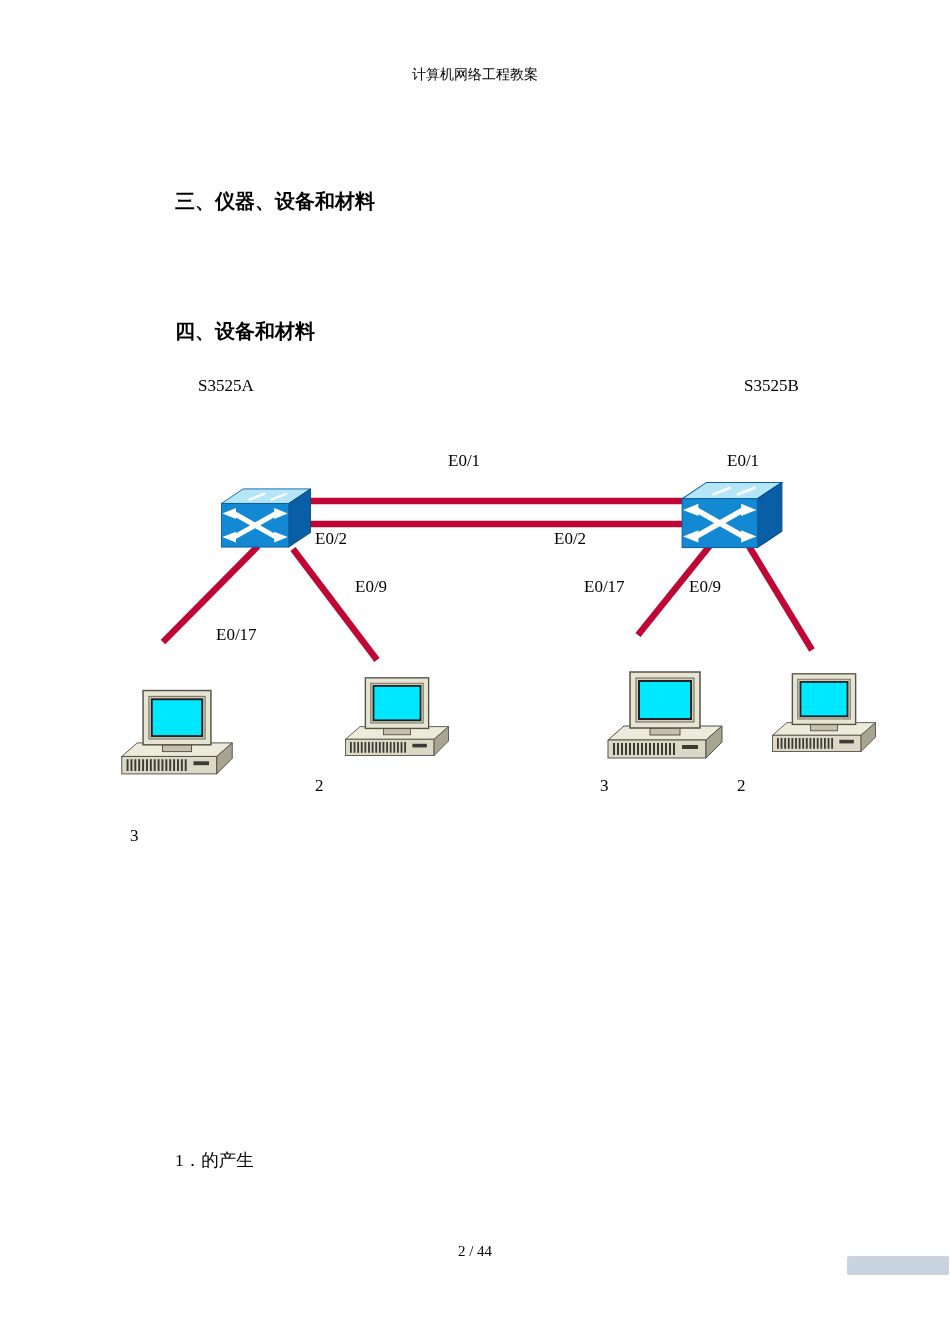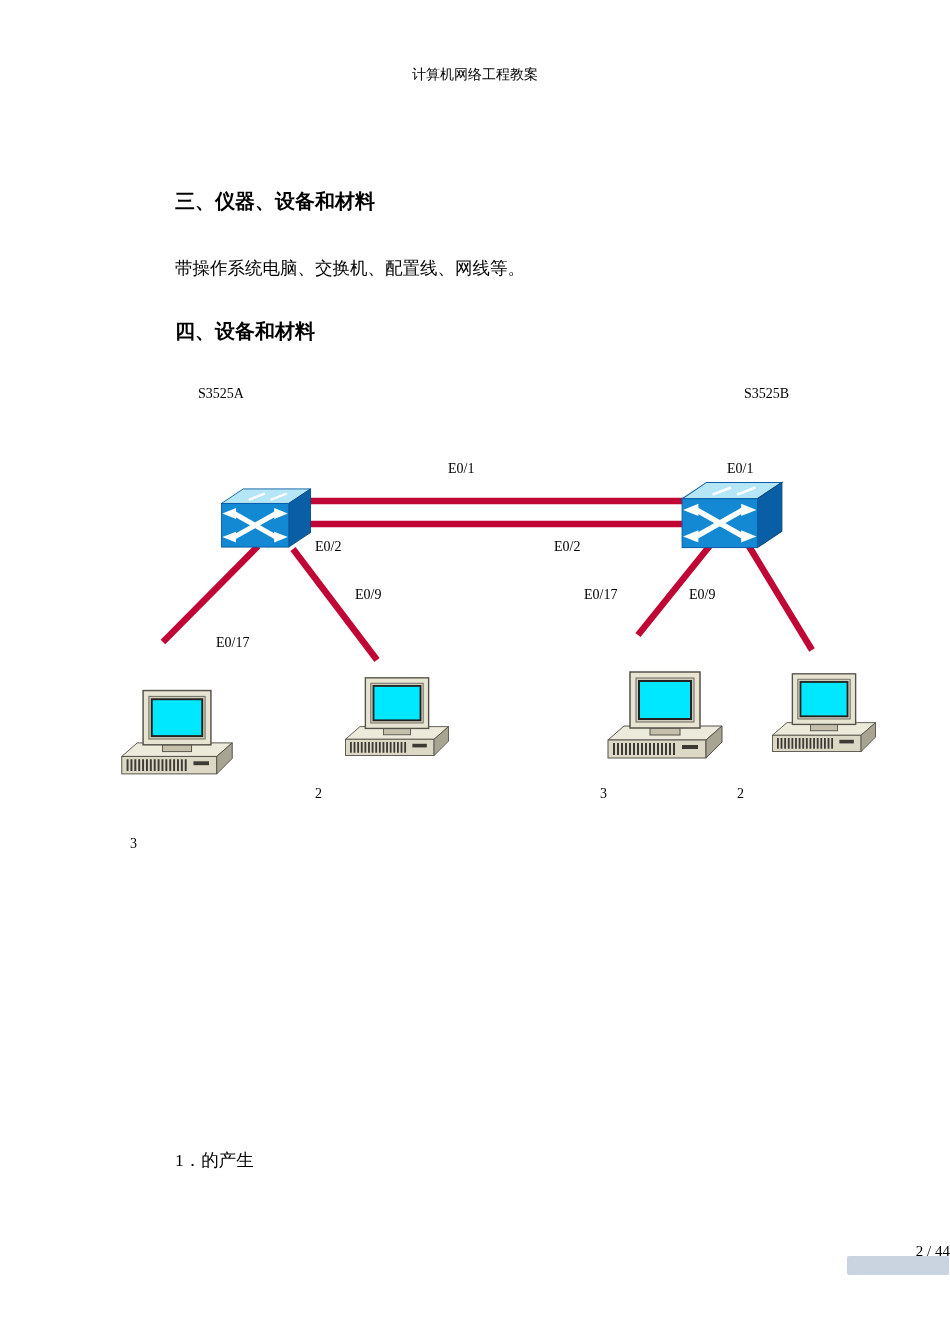--- a/index.html
+++ b/index.html
@@ -5,22 +5,22 @@
   * { margin:0; padding:0; box-sizing:border-box; }
   html, body { background:#ffffff; }
   body { font-family:"Liberation Serif","DejaVu Serif",serif; color:#000; }
   .page { position:relative; width:950px; height:1276px; background:#fff; overflow:hidden; }
 
   .doc-header { position:absolute; top:66px; left:0; width:100%; text-align:center;
                 font-size:14px; color:#000; }
   .para { position:absolute; left:175px; font-size:17.5px; white-space:nowrap; }
   .heading { position:absolute; left:175px; font-size:20px; font-weight:bold;
              font-family:"Liberation Sans","DejaVu Sans",sans-serif; white-space:nowrap; }
-  .dlabel { position:absolute; font-size:14px; white-space:nowrap;margin-top:10px; }
-  .footer { position:absolute; top:1243px; left:0; width:100%; text-align:right; font-size:15px; }
+  .dlabel { position:absolute; font-size:17px; white-space:nowrap; }
+  .footer { position:absolute; top:1243px; left:0; width:100%; text-align:center; font-size:15px; }
 
   .diagram-svg { position:absolute; top:0; left:0; }
 
   .links line { stroke:var(--link,#c00634); stroke-width:6.5; }
 
   .sw-top   { fill:var(--switch-top,#b5e6f8); stroke:#0a5ea6; stroke-width:1; }
   .sw-side  { fill:var(--switch-side,#0a5ea6); stroke:#084a84; stroke-width:1; }
   .sw-front { fill:var(--switch-front,#1289d2); stroke:#0a5ea6; stroke-width:1; }
   .sw-x line { stroke:#ffffff; stroke-width:5.5; }
   .sw-arrowheads polygon { fill:#ffffff; }
@@ -40,21 +40,20 @@
                background:#9fb0c6; opacity:.55; border-radius:2px; }
 </style>
 </head>
 <body>
 
 <div class="page">
 
   <div class="doc-header">计算机网络工程教案</div>
 
   <div class="heading" style="top:188px">三、仪器、设备和材料</div>
-  <div class="para" style="top:256px">带操作系统电脑、交换机、配置线、网线等。</div>
   <div class="heading" style="top:318px">四、设备和材料</div>
 
   <svg class="diagram-svg" width="950" height="1341" viewBox="0 0 950 1341">
     <defs>
       <symbol id="switch" viewBox="0 0 110 72">
         <polygon class="sw-top" points="6,20 80,20 104,4 30,4"></polygon>
         <polygon class="sw-side" points="80,20 104,4 104,52 80,68"></polygon>
         <rect class="sw-front" x="6" y="20" width="74" height="48"></rect>
         <g class="sw-x">
           <line x1="20" y1="31" x2="66" y2="57"></line>

